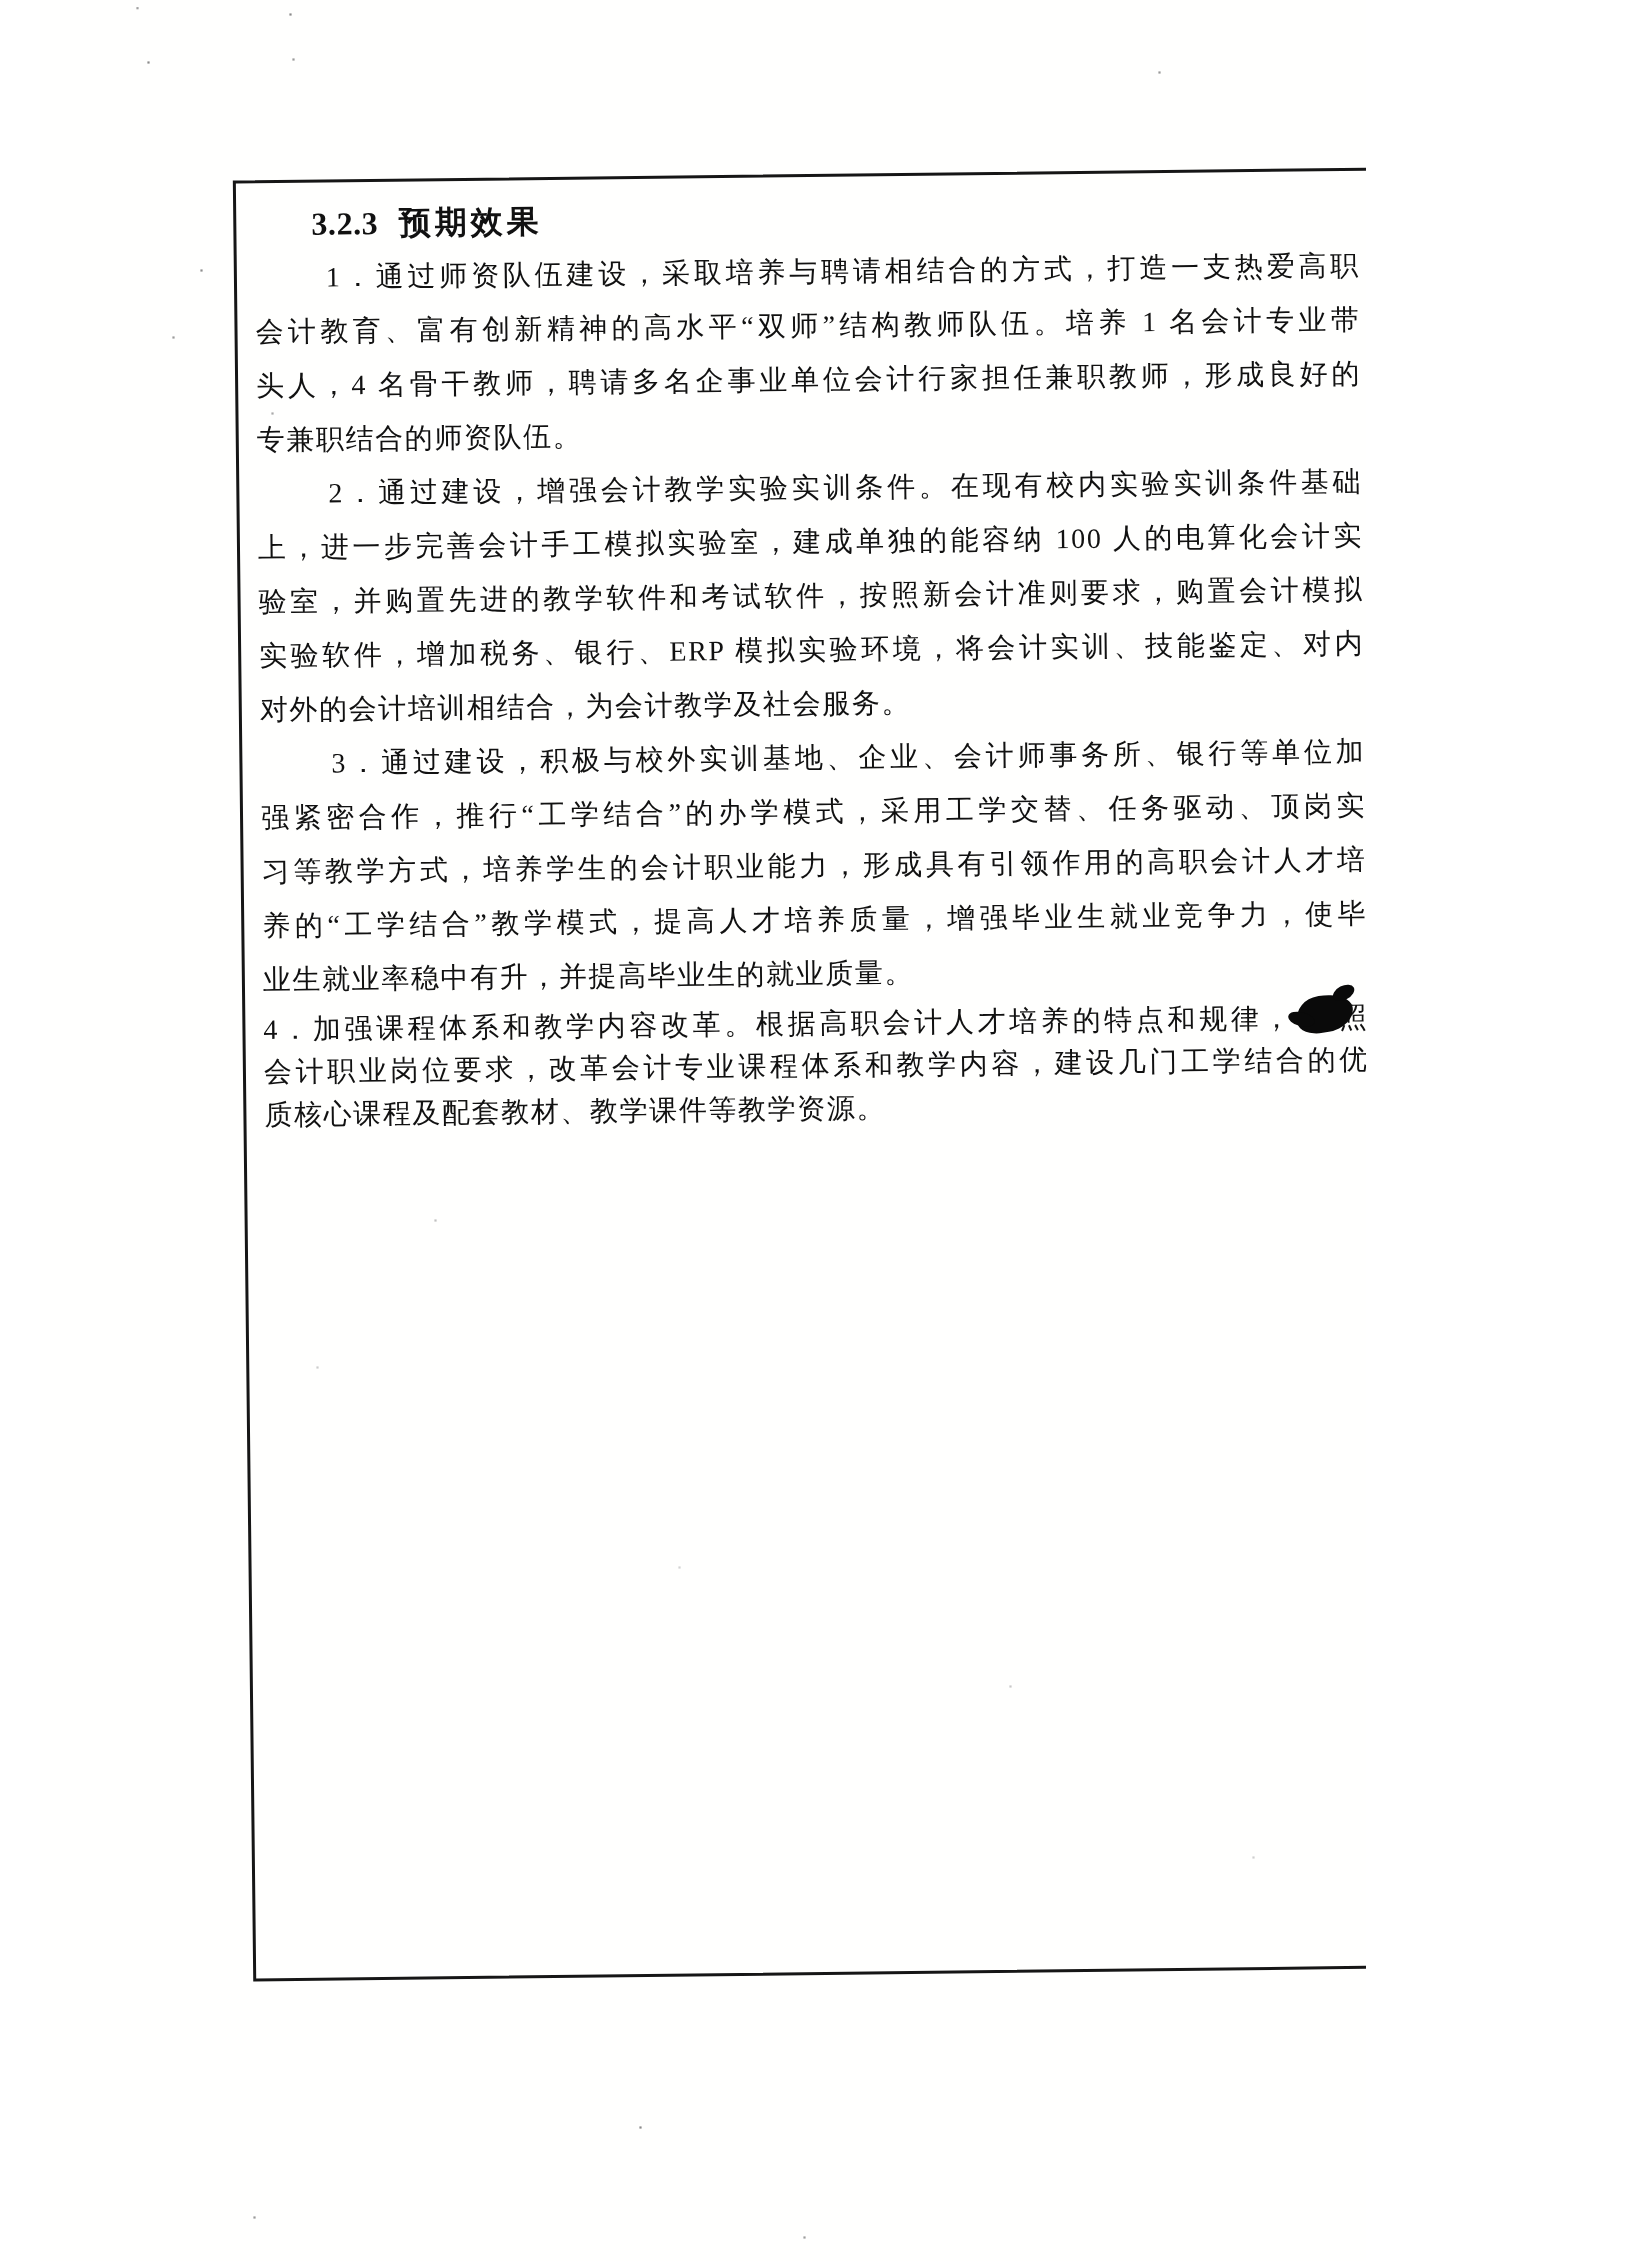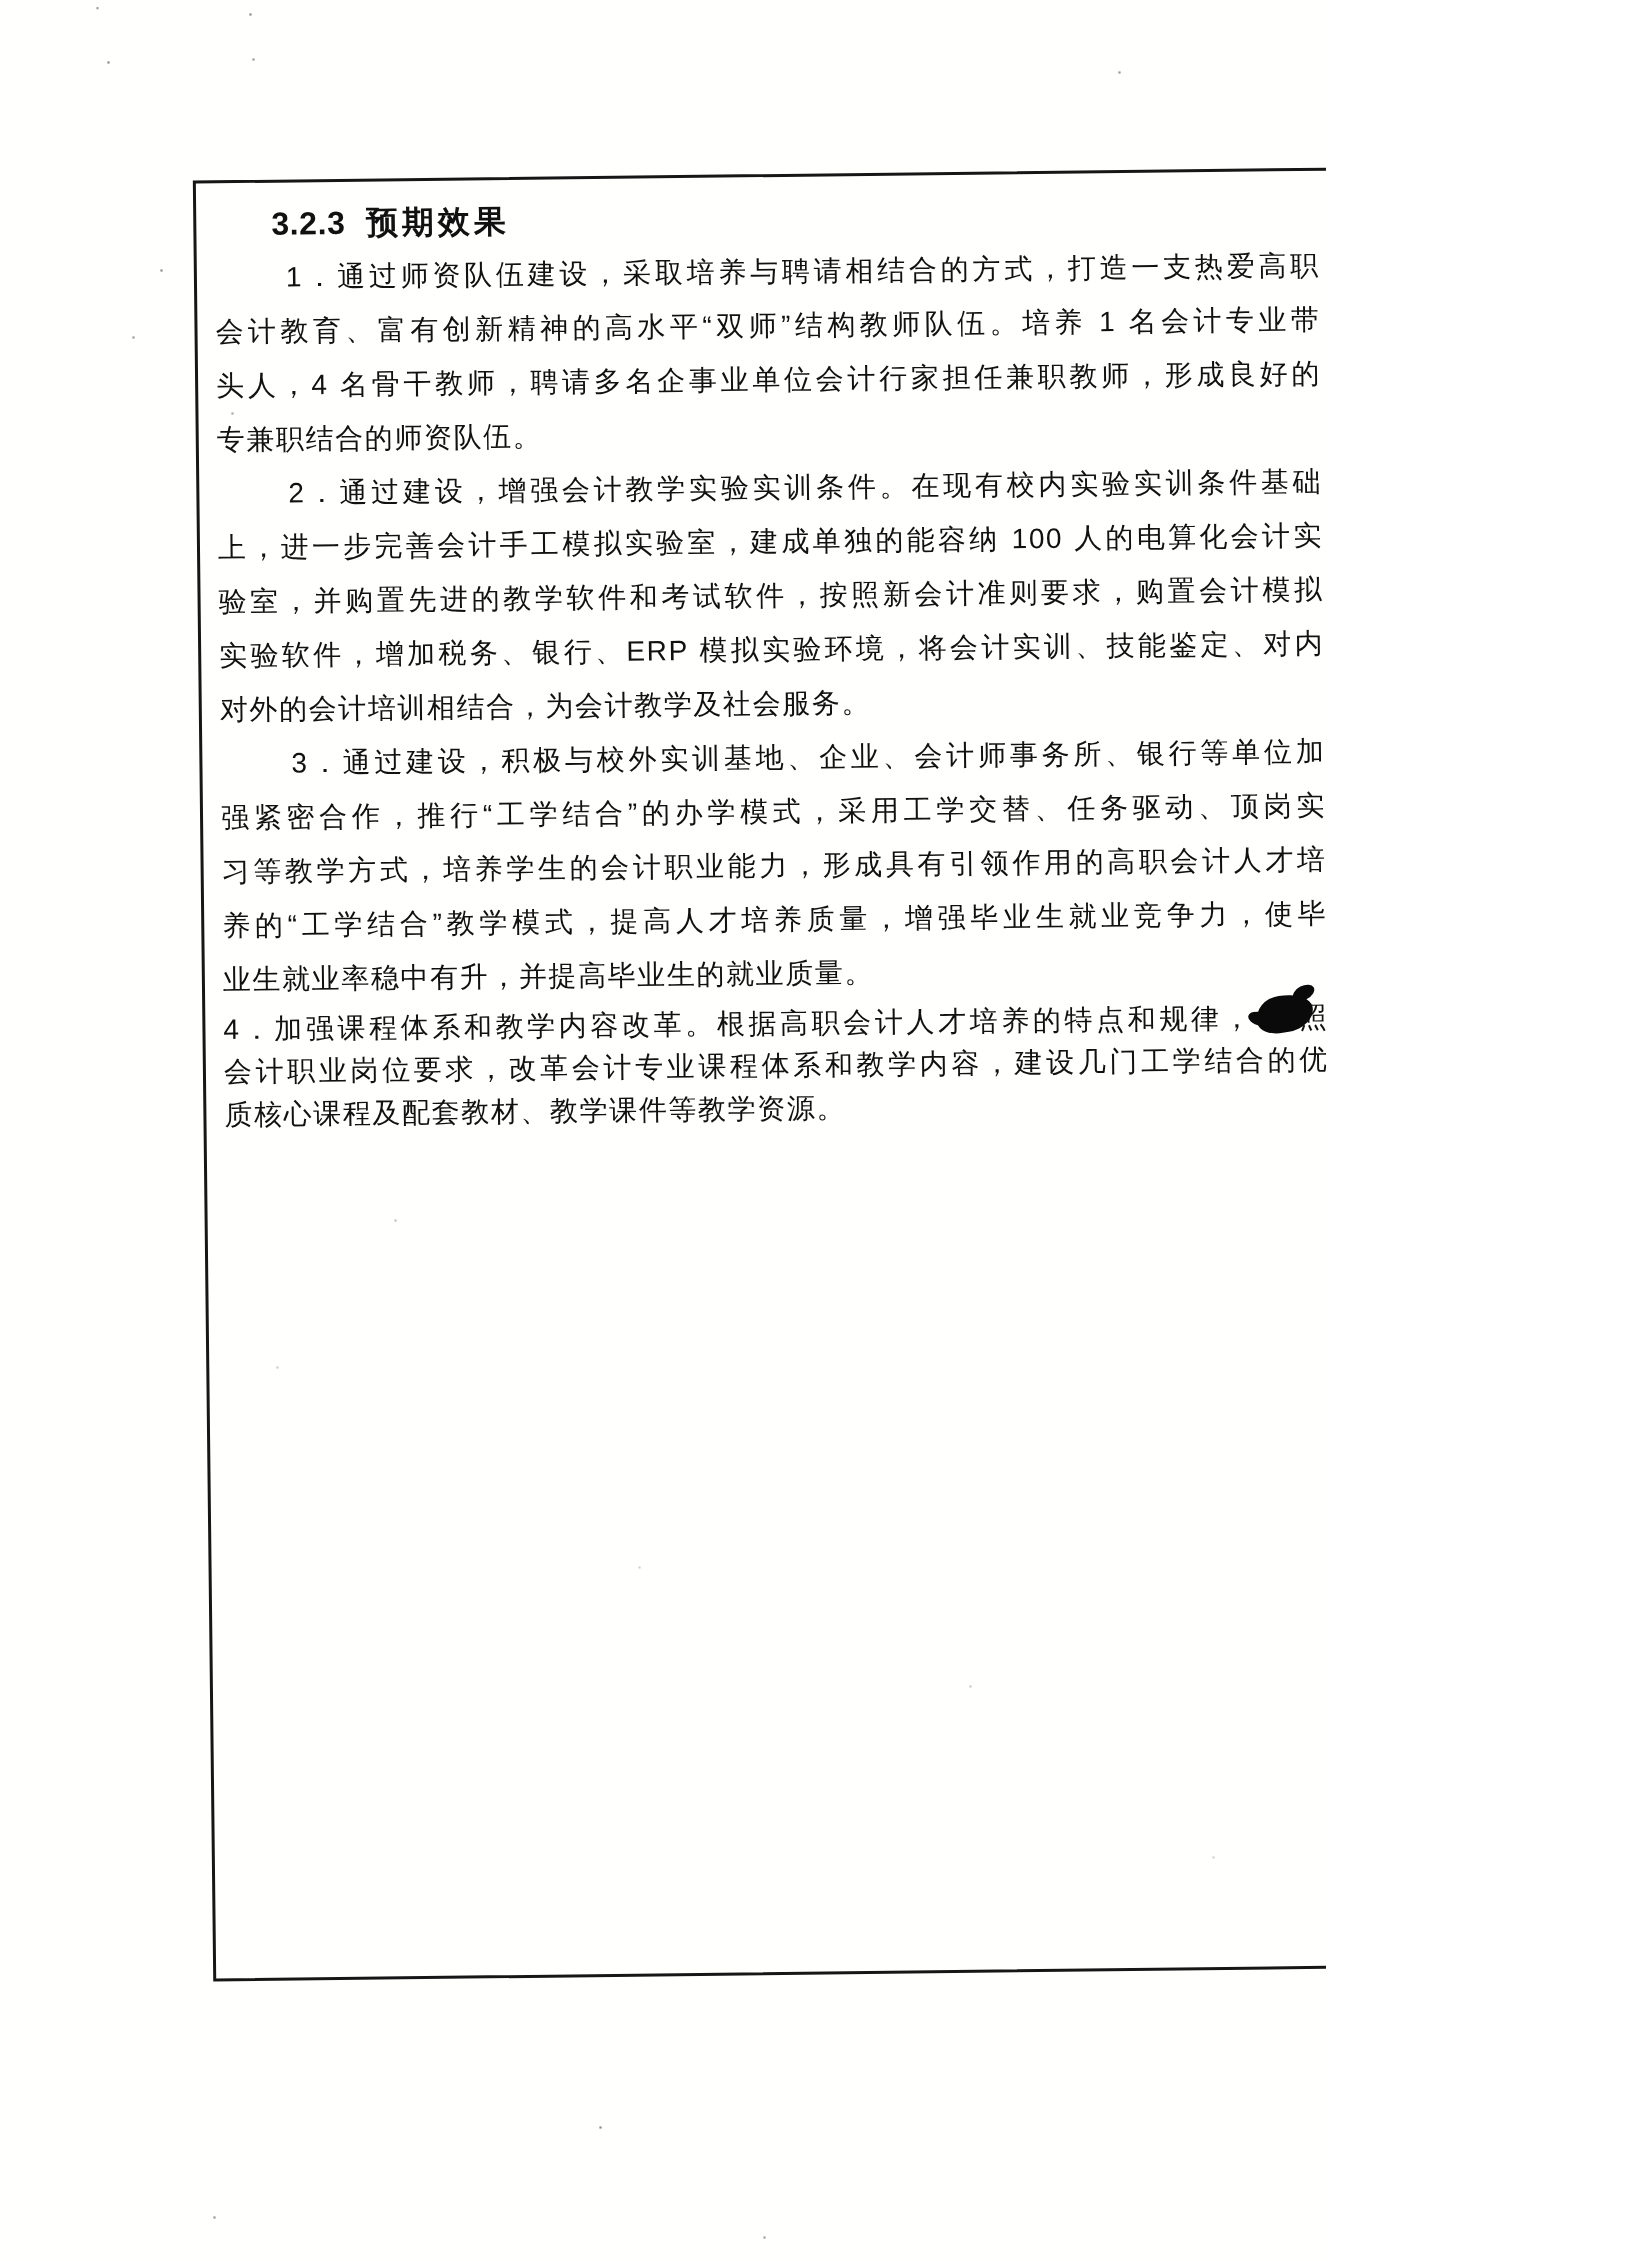--- a/index.html
+++ b/index.html
@@ -3,22 +3,23 @@
 <meta charset="utf-8">
 <title>Scanned Document</title>
 <style>
   html, body { margin: 0; padding: 0; background: #ffffff; }
   .page {
     position: relative;
     width: 1326px;
     height: 2261px;
     background: #fffffe;
     overflow: hidden;
-    font-family: Liberation Sans, sans-serif;
+    font-family: Liberation Serif, serif;
     color: #111111;
+    margin-left: 40px;
   }
   
   .cell {
     position: absolute;
     left: 203px;
     top: 174px;
     width: 1151px;
     height: 1801px;
     box-sizing: border-box;
     border: 3.2px solid #161616;

